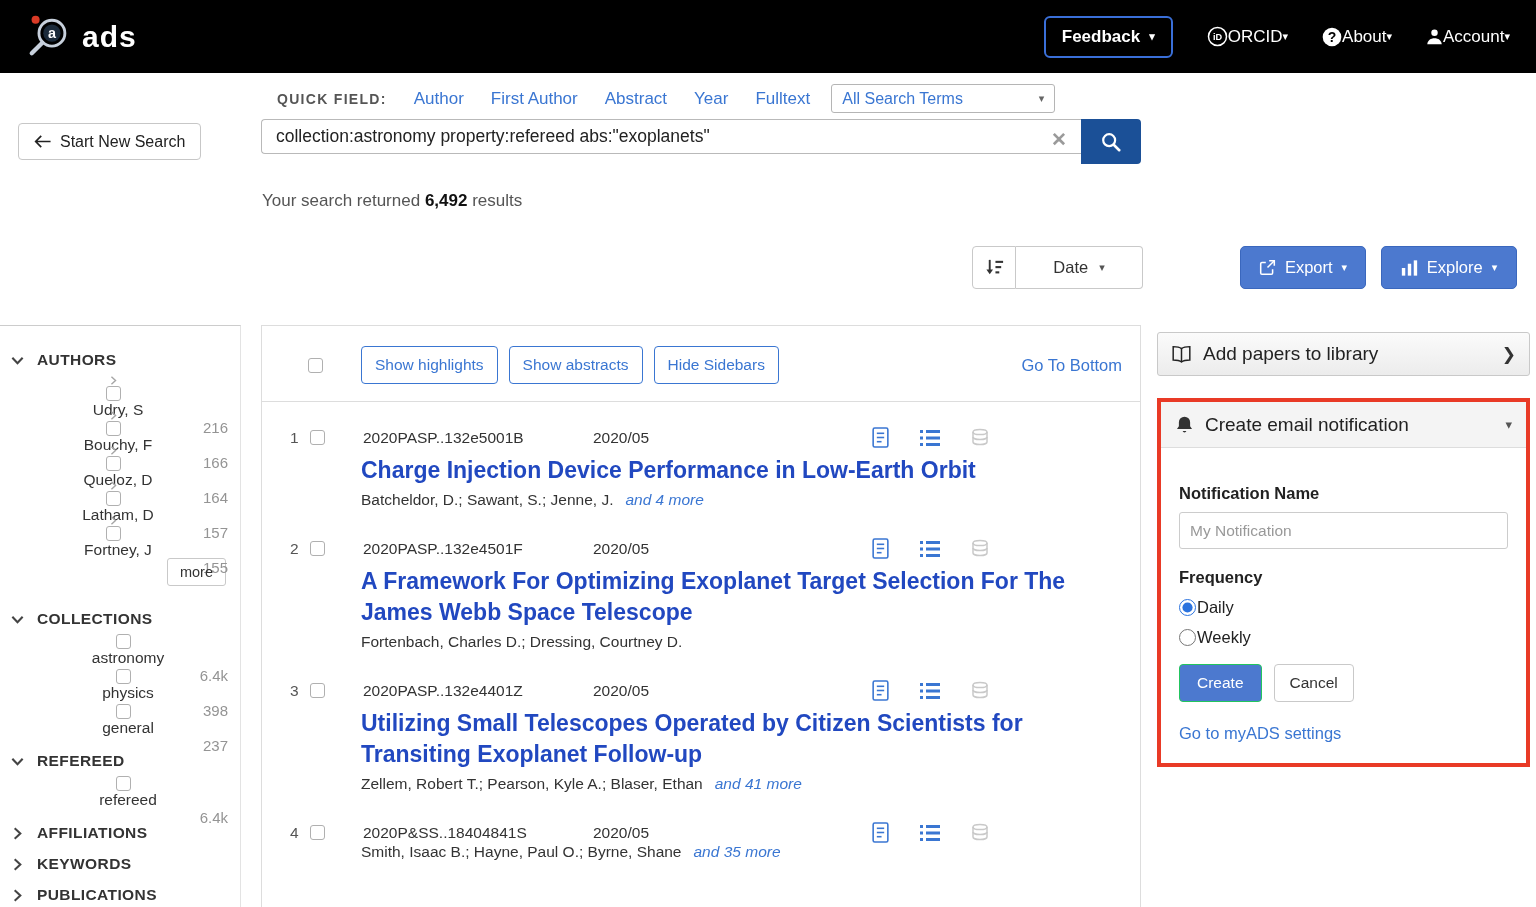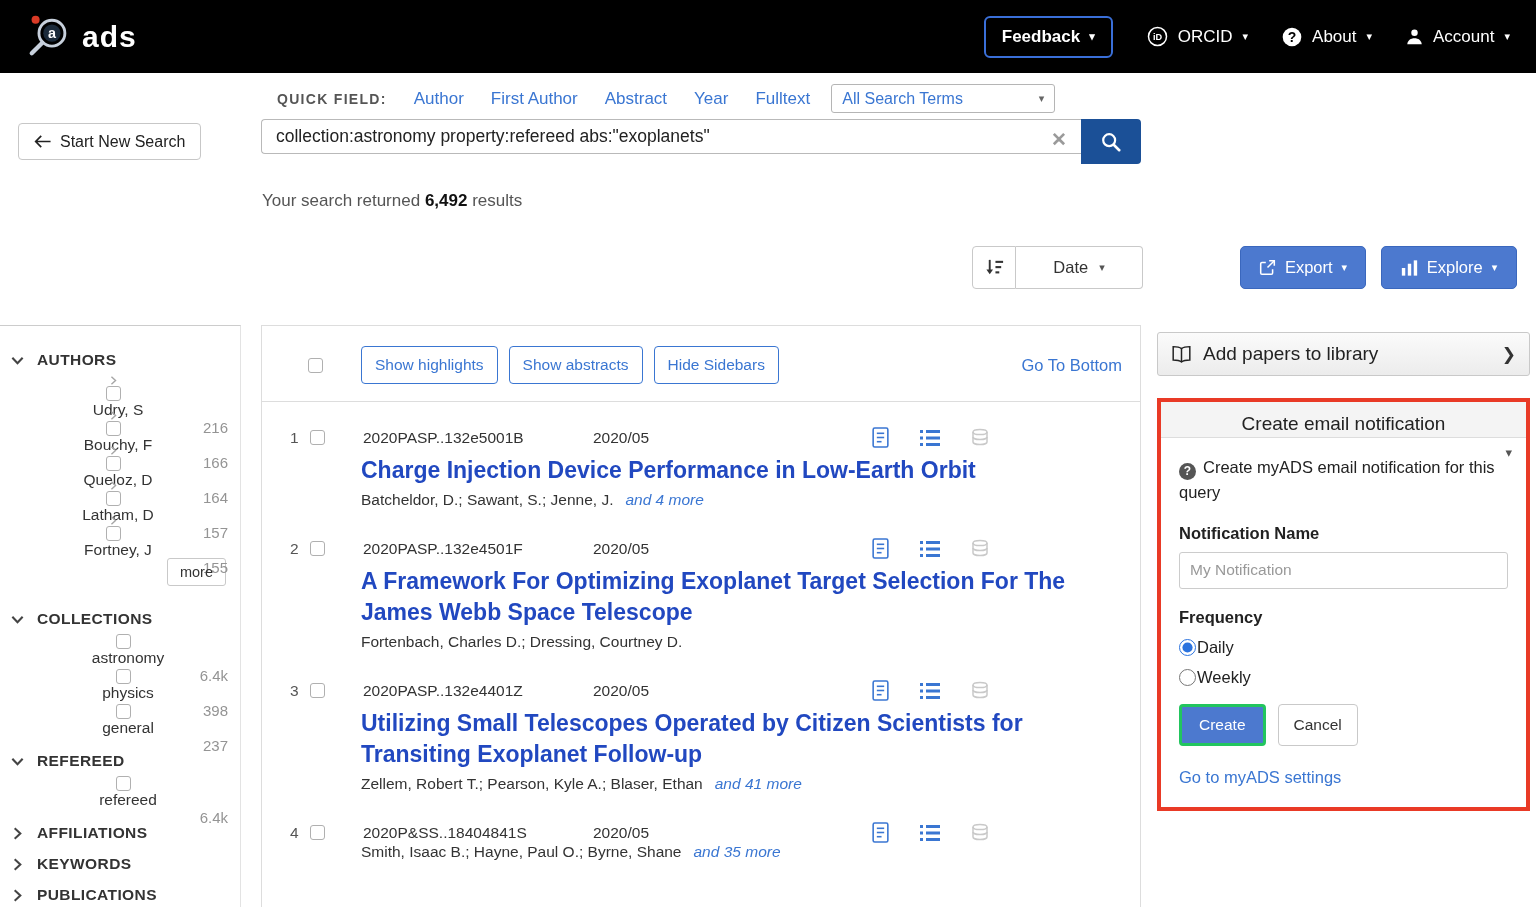--- a/index.html
+++ b/index.html
@@ -9,21 +9,21 @@
   a { cursor:pointer; text-decoration:none; }
   .caret { font-size:11px; line-height:1; }
 
   
   .navbar { height:73px; background:#000; display:flex; align-items:center; padding:0 26px; }
   .brand { display:flex; align-items:center; gap:8px; cursor:pointer; }
   .brand-name { color:#fff; font-size:30px; font-weight:bold; letter-spacing:1px; }
   .nav-right { margin-left:auto; display:flex; align-items:center; gap:34px; }
   .feedback-btn { border:2px solid #3a6fd8; border-radius:6px; color:#fff; font-size:17px;
                   font-weight:bold; padding:9px 16px; display:flex; align-items:center; gap:9px; background:#000; }
-  .nav-item { display:flex; align-items:center; gap:10px; color:#fff; font-size:17px; cursor:pointer; }
+  .nav-item { display:flex; align-items:center; gap:0; color:#fff; font-size:17px; cursor:pointer; }
   .nav-item .caret { color:#fff; }
 
   
   .search-section { position:relative; height:152px; }
   .quick-row { position:absolute; left:277px; top:11px; display:flex; align-items:center; gap:27px; }
   .quick-label { font-size:14px; color:#555; letter-spacing:1.3px; font-weight:bold; }
   .quick-link { color:#3a76d2; font-size:17px; }
   .terms-select { width:224px; height:29px; border:1px solid #b5b5b5; border-radius:3px; display:flex;
                   align-items:center; padding:0 10px; color:#3a76d2; font-size:16px; margin-left:-6px;
                   background:#fff; cursor:pointer; }
@@ -99,37 +99,37 @@
   .r-authors { margin-left:71px; font-size:15.5px; color:#333; }
   .r-more { color:#3a76d2; font-style:italic; margin-left:12px; cursor:pointer; }
 
   
   .right-col { width:373px; margin-left:16px; flex-shrink:0; }
   .library-bar { margin-top:7px; height:44px; background:linear-gradient(#fbfbfb,#ececec);
                  border:1px solid #c9c9c9; border-radius:3px; display:flex; align-items:center;
                  padding:0 13px; font-size:19px; color:#222; gap:11px; cursor:pointer; }
   .library-bar .chev-r { margin-left:auto; color:#333; font-size:17px; }
   .notif-highlight { margin-top:22px; border:4px solid #e93a26; background:#fff; }
-  .notif-header { height:36px; background:#f4f4f4; border-bottom:1px solid #ddd; display:flex;
-                  align-items:center; gap:11px; padding:0 14px; font-size:19px; color:#222; cursor:pointer;flex-direction:column; }
+  .notif-header { height:46px; background:#f4f4f4; border-bottom:1px solid #ddd; display:flex;
+                  align-items:center; gap:11px; padding:0 14px; font-size:19px; color:#222; cursor:pointer; }
   .notif-header .caret { margin-left:auto; color:#555; font-size:13px; }
   .notif-body { padding:17px 18px 20px; }
   .notif-help { font-size:16.5px; color:#222; line-height:1.5; }
   .q-icon { display:inline-flex; width:17px; height:17px; border-radius:50%; background:#555; color:#fff;
             font-size:12px; font-weight:bold; align-items:center; justify-content:center;
             margin-right:7px; vertical-align:-2px; }
   .field-label { font-weight:bold; font-size:16.5px; color:#222; margin-top:19px; }
   .name-input { width:100%; height:37px; border:1px solid #ccc; border-radius:3px; margin-top:9px;
                 padding:0 10px; font-size:15.5px; color:#333; outline:none; }
   .name-input::placeholder { color:#999; }
   .radio-row { display:flex; align-items:center; gap:1px; font-size:16.5px; color:#222;
                margin-top:11px; cursor:pointer; }
   .radio-row input { width:17px; height:17px; accent-color:#2a72de; cursor:pointer; }
   .btn-row { display:flex; gap:12px; margin-top:17px; }
-  .create-btn { background:#4c79cf; border:3px solid #22c55e; color:#fff; border-radius:4px;
+  .create-btn { background:#4c79cf; border:1px solid #22c55e; color:#fff; border-radius:4px;
                 font-size:15.5px; padding:9px 17px; }
   .cancel-btn { background:#fff; border:1px solid #c9c9c9; color:#333; border-radius:4px;
                 font-size:15.5px; padding:9px 15px; }
   .settings-link { display:inline-block; margin-top:22px; color:#3a76d2; font-size:16.5px; }
 </style>
 </head>
 <body>
 
 <header class="navbar">
   <div class="brand">
@@ -560,21 +560,20 @@
     <div class="notif-highlight">
       <div class="notif-header">
         <svg width="19" height="19" viewBox="0 0 22 22">
           <path d="M11 2a6.5 6.5 0 0 0-6.5 6.5V13l-2.2 3.2h17.4L17.5 13V8.5A6.5 6.5 0 0 0 11 2z" fill="#333"></path>
           <path d="M8.8 18.5a2.3 2.3 0 0 0 4.4 0z" fill="#333"></path>
         </svg>
         <span>Create email notification</span>
         <span class="caret">▾</span>
       </div>
       <div class="notif-body">
-        <p class="notif-help"><span class="q-icon">?</span><span>Create myADS email notification for this query</span></p>
 
         <div class="field-label">Notification Name</div>
         <input class="name-input" placeholder="My Notification" style="">
 
         <div class="field-label">Frequency</div>
         <label class="radio-row">
           <input type="radio" name="freq" checked="" style="">
           <span>Daily</span>
         </label>
         <label class="radio-row">

